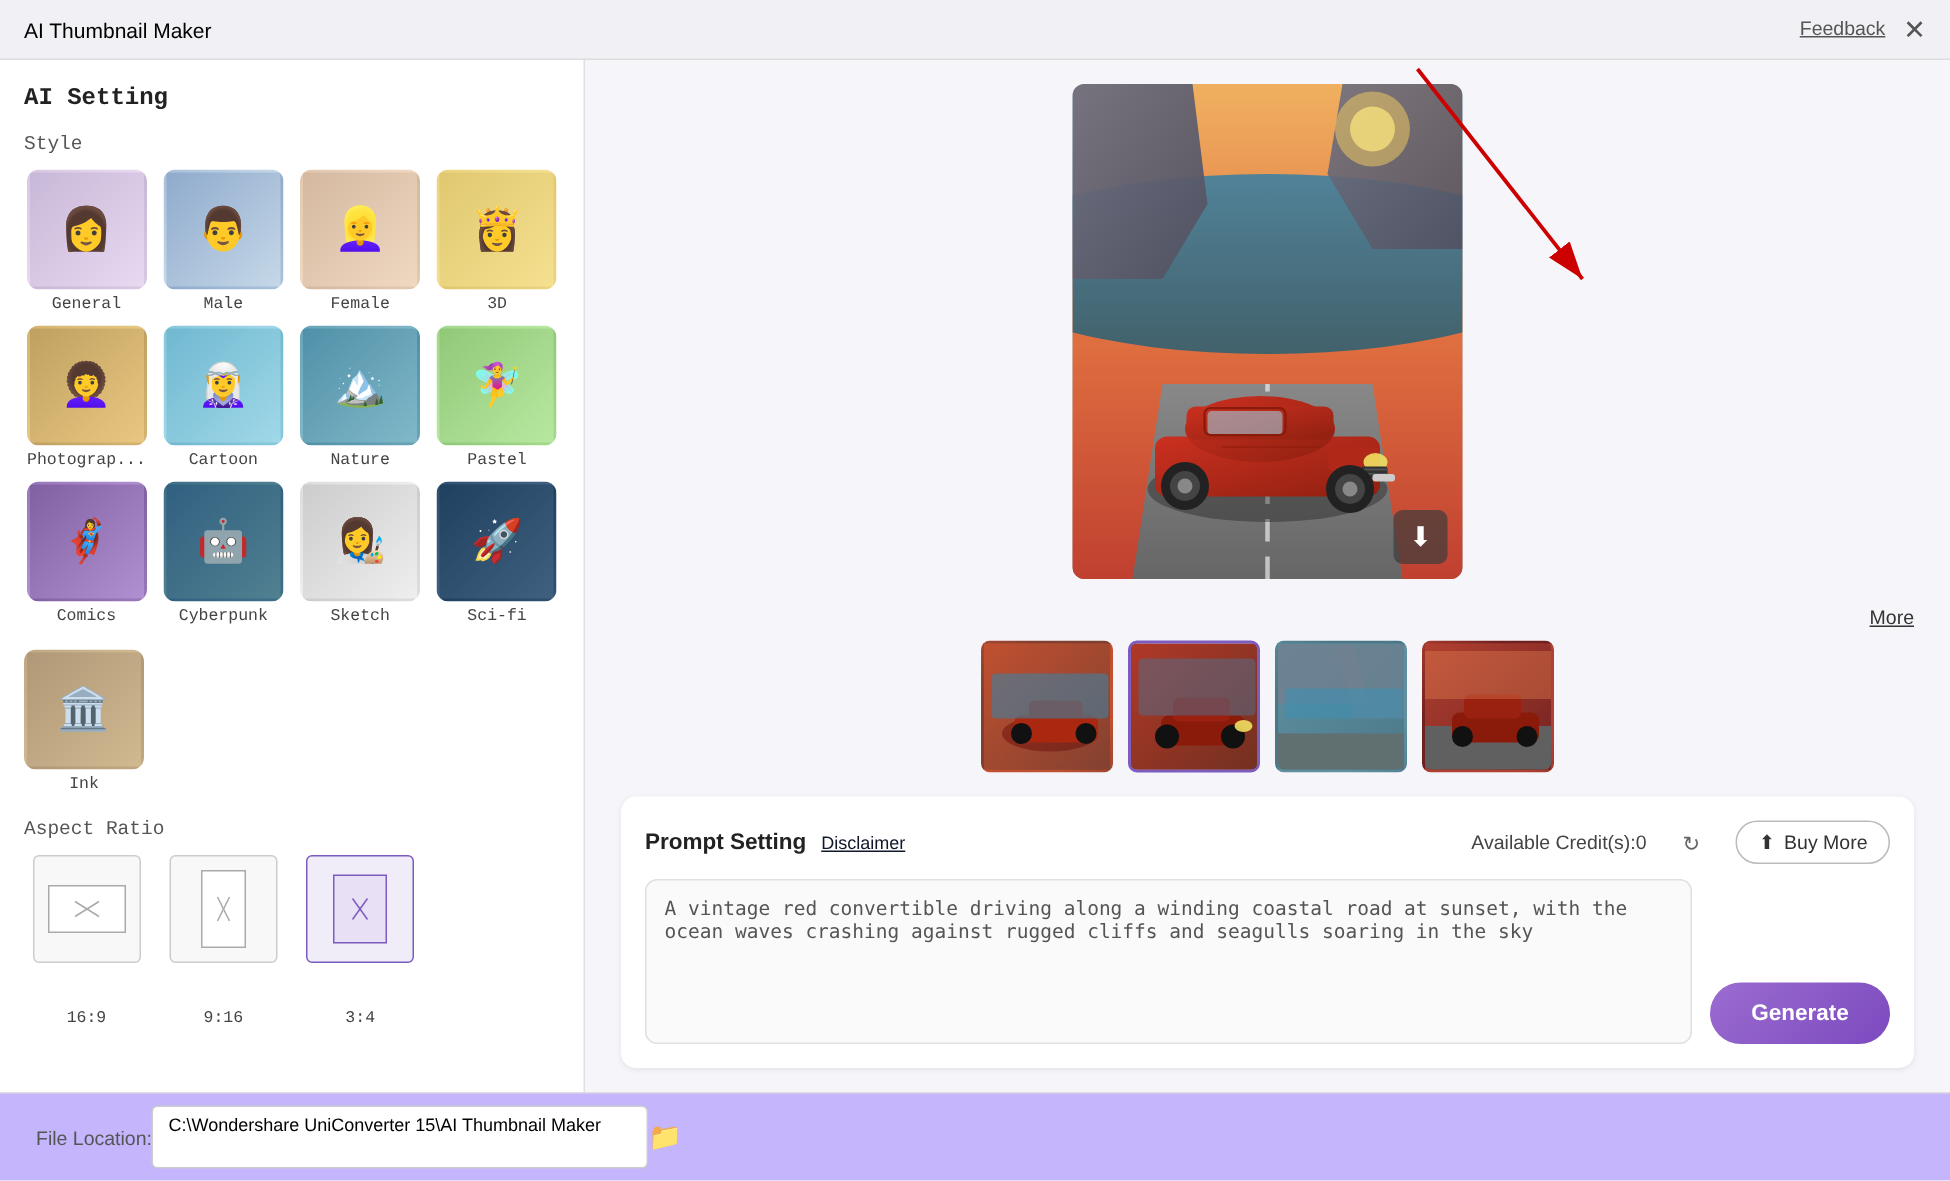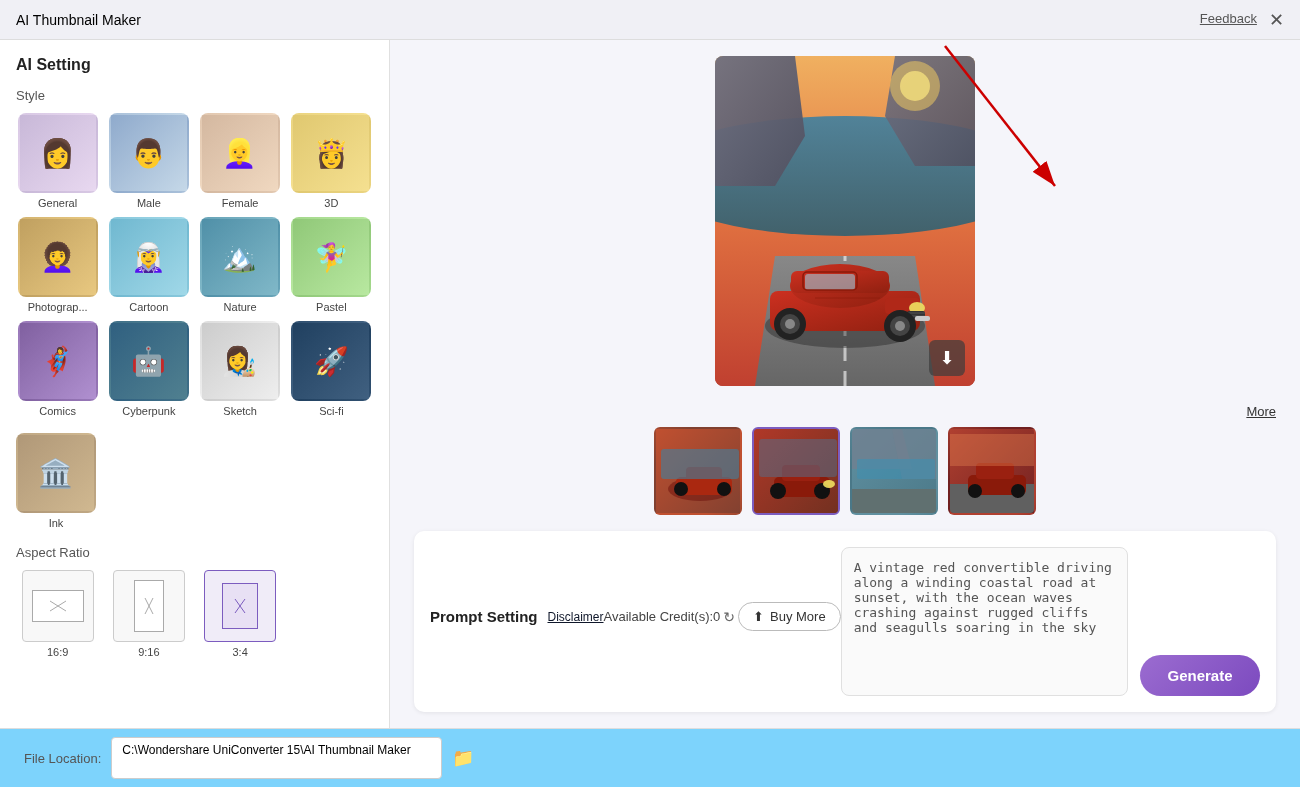--- a/index.html
+++ b/index.html
@@ -55,20 +55,21 @@
     }
 
     
     .left-panel {
       width: 390px;
       background: #fff;
       border-right: 1px solid #e0e0e0;
       padding: 16px;
       overflow-y: auto;
       flex-shrink: 0;
+      font-family: Liberation Mono, monospace;
     }
 
     .panel-title {
       font-size: 16px;
       font-weight: 600;
       color: #222;
       margin-bottom: 14px;
     }
 
     .section-label {
@@ -179,20 +180,21 @@
     }
 
     .aspect-inner.selected-inner {
       border-color: #7c5cbf;
       background: #e8e0f4;
     }
 
     .aspect-label {
       font-size: 11px;
       color: #444;
+      margin-top: 27px;
     }
 
     
     .right-panel {
       flex: 1;
       display: flex;
       flex-direction: column;
       background: #f5f5fa;
       padding: 16px 24px;
       overflow: hidden;
@@ -273,21 +275,21 @@
     .thumb-3 { background: linear-gradient(135deg, #6090a0 30%, #4a7888 70%); }
     .thumb-4 { background: linear-gradient(135deg, #b04030 40%, #702020 80%); }
 
     
     .prompt-section {
       background: #fff;
       border-radius: 10px;
       padding: 16px;
       flex: 1;
       display: flex;
-      flex-direction: row;
+      flex-direction: column;
       box-shadow: 0 1px 4px rgba(0,0,0,0.08);
     }
 
     .prompt-header {
       display: flex;
       align-items: center;
       justify-content: space-between;
       margin-bottom: 10px;
     }
 
@@ -306,21 +308,21 @@
     .disclaimer-link {
       font-size: 12px;
       color: #0f172a;
       text-decoration: underline;
       cursor: pointer;
     }
 
     .credits-row {
       display: flex;
       align-items: center;
-      gap: 3px;
+      gap: 24px;
     }
 
     .credits-text {
       font-size: 13px;
       color: #444;
     }
 
     .refresh-icon {
       font-size: 14px;
       cursor: pointer;
@@ -371,23 +373,22 @@
       display: flex;
       gap: 12px;
       flex: 1;
     }
 
     
     .file-location-bar {
       display: flex;
       align-items: center;
       padding: 8px 24px;
-      background: #7dd3fc;
+      background: #c4b5fd;
       border-top: 1px solid #ddd;
-      gap: 10px;
     }
 
     .file-label {
       font-size: 13px;
       color: #555;
       white-space: nowrap;
     }
 
     .file-path-select {
       padding: 5px 30px 21px 10px;

